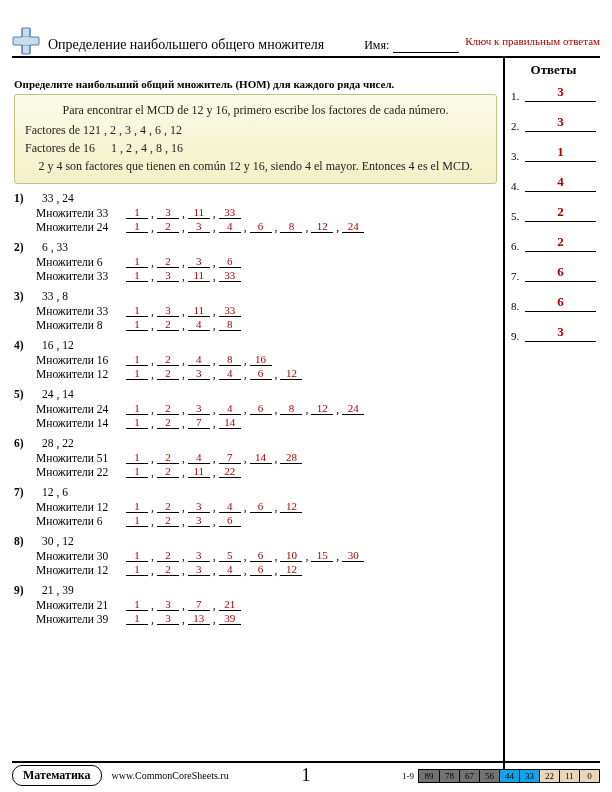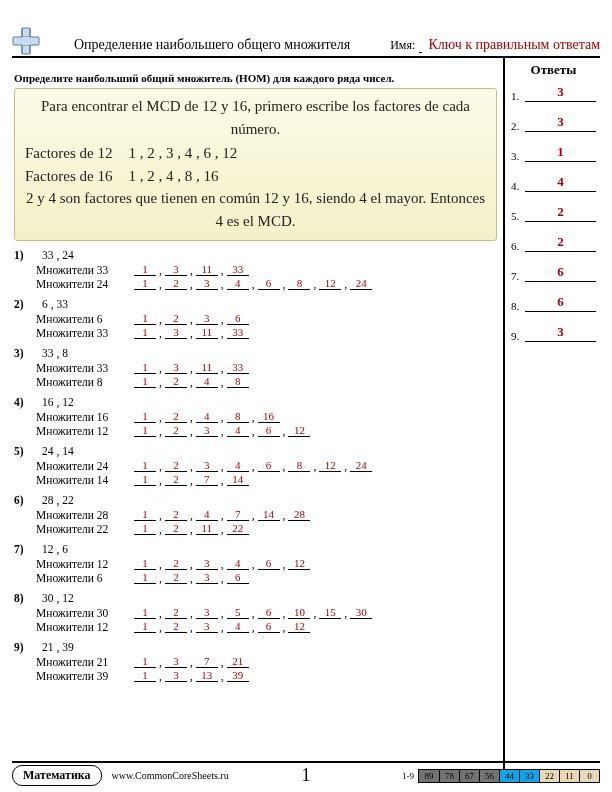--- a/index.html
+++ b/index.html
@@ -30,86 +30,84 @@
     width: 28px;
     height: 28px;
     margin-right: 8px;
     position: relative;
   }
   .logo svg { display:block; }
   .title {
     font-size: 14px;
     flex: 0 0 auto;
     padding-bottom: 2px;
-    margin-left: 26px;
   }
   .name-label {
     margin-left: 40px;
     font-size: 12px;
     padding-bottom: 2px;
     margin-top: 32px;
   }
   .name-line {
     flex: 1;
     border-bottom: 1px solid #000;
     margin: 0 6px 2px 4px;
     height: 12px;
   }
   .key-note {
     color: #b00000;
-    font-size: 14px;
-    padding-bottom: 2px;
+    font-size: 11px;
+    padding-bottom: 8px;
     white-space: nowrap;
   }
   .content {
     display: flex;
     border-top: 1px solid #000;
   }
   .main {
     flex: 1;
     border-right: 2px double #000;
-    padding: 14px 6px 4px 2px;
+    padding: 20px 6px 4px 2px;
     min-height: 720px;
   }
   .side {
     width: 95px;
     padding: 4px 4px 4px 6px;
   }
   .instr {
     font-weight: bold;
     font-size: 11px;
     margin-bottom: 4px;
   }
   .example {
     border: 1px solid #c8c080;
     background: linear-gradient(#fcfbe8, #f4f0c8);
     border-radius: 3px;
     padding: 6px 10px 8px 10px;
-    font-size: 15px;
+    font-size: 12px;
     line-height: 1.5;
     margin-bottom: 8px;
     color: #222;
   }
   .ex-center { text-align: center; }
   .problem {
     margin-bottom: 8px;
     font-size: 11.5px;
   }
   .p-head {
     display: flex;
     gap: 8px;
     margin-bottom: 2px;
   }
   .p-num { font-weight: bold; width: 20px; }
   .p-row {
     display: flex;
     align-items: flex-end;
     margin-left: 22px;
     margin-bottom: 1px;
-    gap: 8px;
   }
   .p-label { width: 90px; }
   .factors { display: flex; align-items: flex-end; }
   .fcell {
     display: inline-block;
     border-bottom: 1px solid #000;
     min-width: 22px;
     text-align: center;
     color: #b00000;
     font-size: 11px;
@@ -213,21 +211,21 @@
     <div class="name-line"></div>
     <div class="key-note">Ключ к правильным ответам</div>
   </div>
 
   <div class="content">
     <div class="main">
       <div class="instr">Определите наибольший общий множитель (НОМ) для каждого ряда чисел.</div>
 
       <div class="example">
         <div class="ex-center">Para encontrar el MCD de 12 y 16, primero escribe los factores de cada número.</div>
-        <div style="display:flex;gap:16px;margin-top:2px;">
+        <div style="display:flex;margin-top:2px;">
           <span>Factores de 12</span>
           <span>1 ,  2 ,  3 ,  4 ,  6 , 12</span>
         </div>
         <div style="display:flex;gap:16px;text-align:center;">
           <span>Factores de 16</span>
           <span>1 ,  2 ,  4 ,  8 , 16</span>
         </div>
         <div class="ex-center">2 y 4 son factores que tienen en común 12 y 16, siendo 4 el mayor. Entonces 4 es el MCD.</div>
       </div>
 
@@ -403,21 +401,21 @@
                 <span class="fcell">14</span>
               </span>
             </div>
           </div>
           <div class="problem">
             <div class="p-head">
               <span class="p-num">6)</span>
               <span>28 , 22</span>
             </div>
             <div class="p-row">
-              <span class="p-label">Множители 28</span>
+              <span class="p-label">Множители 51</span>
               <span class="factors">
                 <span class="fcell">1</span>
                 <span class="fsep">,</span>
                 <span class="fcell">2</span>
                 <span class="fsep">,</span>
                 <span class="fcell">4</span>
                 <span class="fsep">,</span>
                 <span class="fcell">7</span>
                 <span class="fsep">,</span>
                 <span class="fcell">14</span>

